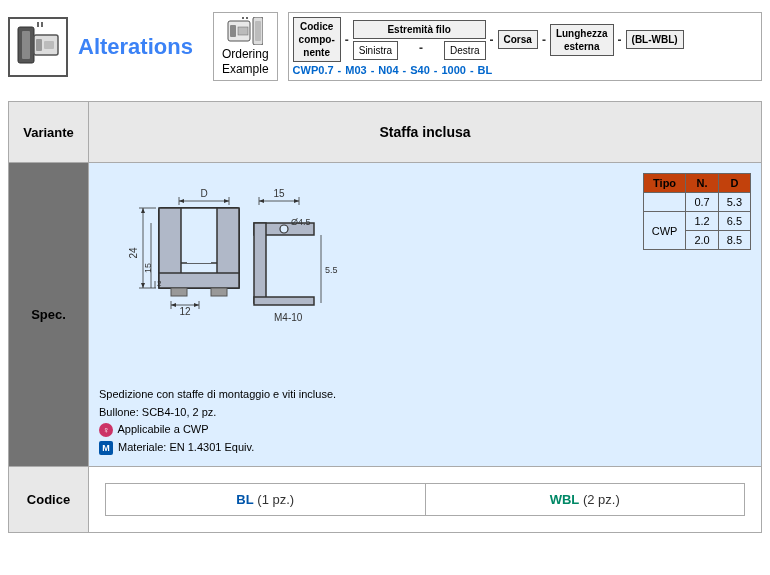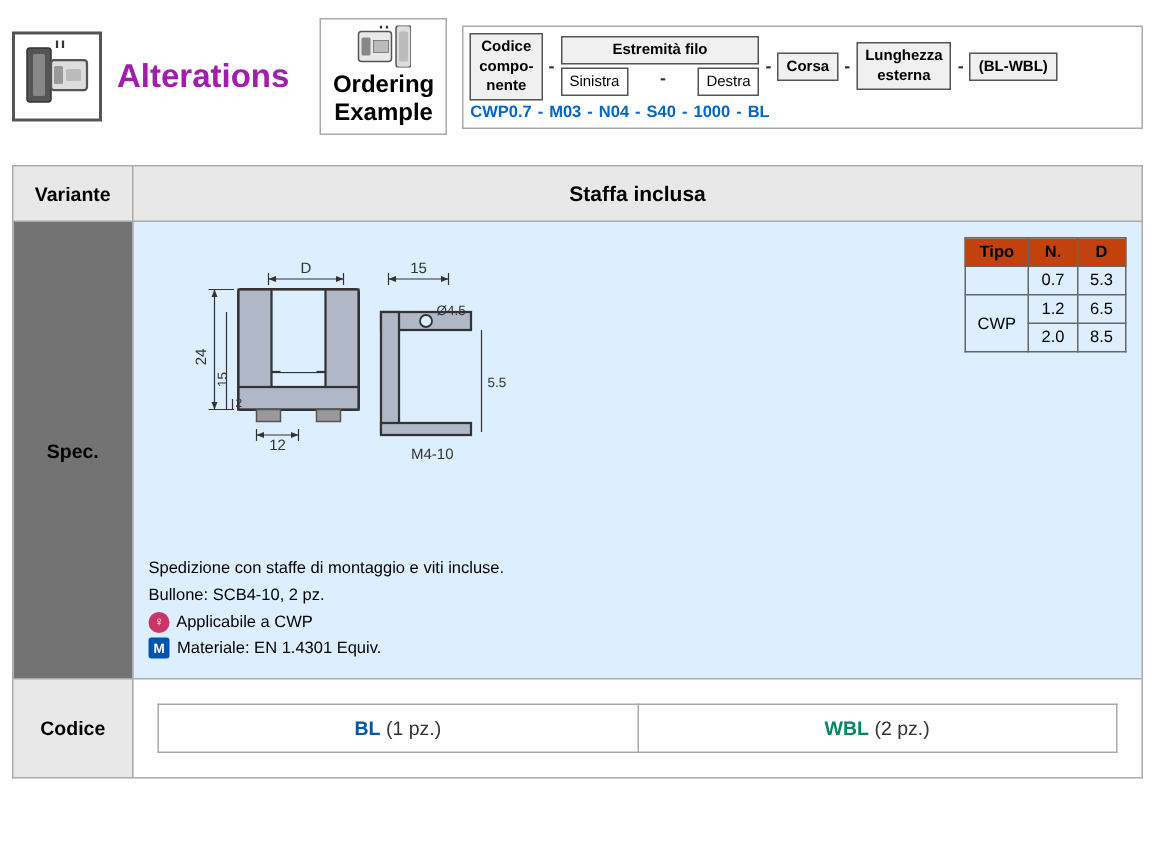--- a/index.html
+++ b/index.html
@@ -33,43 +33,43 @@
     }
 
     .logo-icon svg {
       width: 48px;
       height: 48px;
     }
 
     .alterations-title {
       font-size: 22px;
       font-weight: bold;
-      color: #a21caf;
+      color: #3b82f6;
       flex-shrink: 0;
       margin-right: 10px;
     }
 
     .ordering-box {
       border: 1px solid #aaa;
       padding: 4px 8px;
       display: flex;
       flex-direction: column;
       align-items: center;
       flex-shrink: 0;
     }
 
     .ordering-icon {
       width: 36px;
       height: 28px;
       margin-bottom: 2px;
     }
 
     .ordering-label {
-      font-size: 16px;
-      font-weight: bold;
+      font-size: 12px;
+      font-weight: normal;
       text-align: center;
       line-height: 1.2;
     }
 
     .ordering-schema {
       border: 1px solid #aaa;
       padding: 4px;
       flex: 1;
     }
 
@@ -132,21 +132,21 @@
       text-align: center;
       vertical-align: middle;
       padding: 6px 4px;
       font-size: 13px;
     }
 
     .col-staffa-header {
       background: #e8e8e8;
       font-weight: bold;
       text-align: center;
-      padding: 10px 4px;
+      padding: 22px 4px;
       font-size: 14px;
     }
 
     .spec-label {
       background: #737373;
       font-weight: bold;
       text-align: center;
       vertical-align: middle;
       padding: 6px 4px;
       font-size: 13px;

